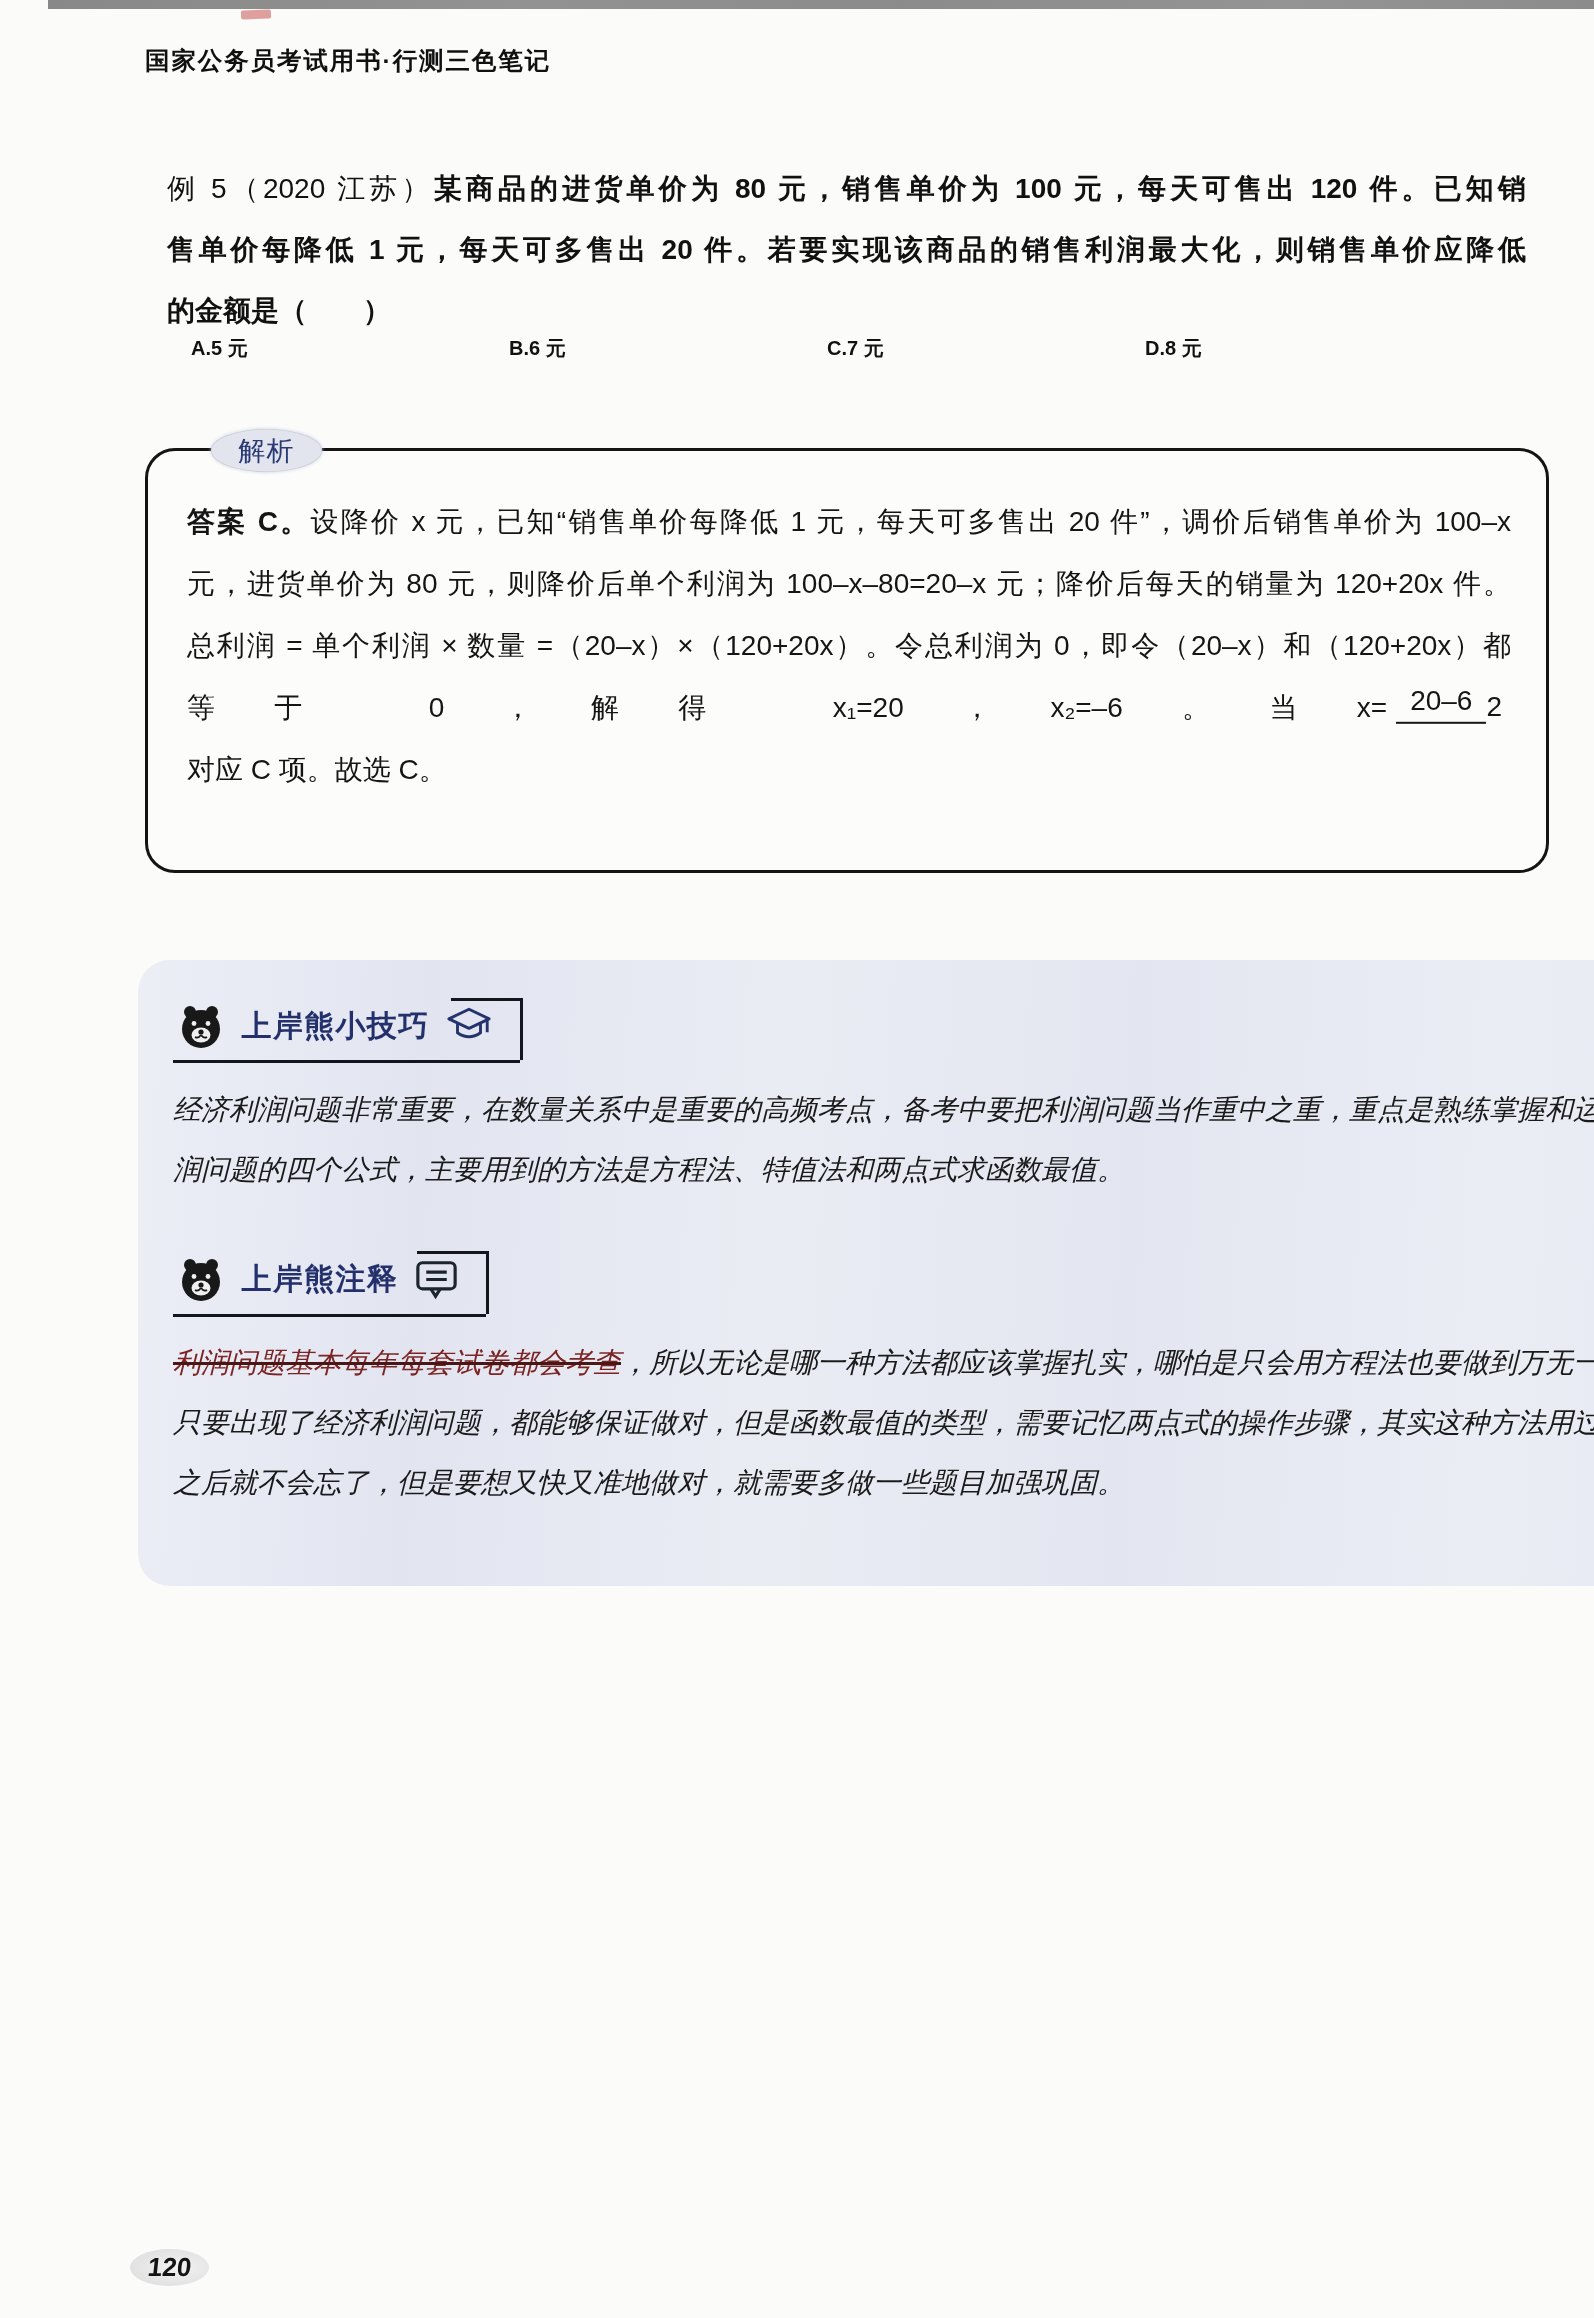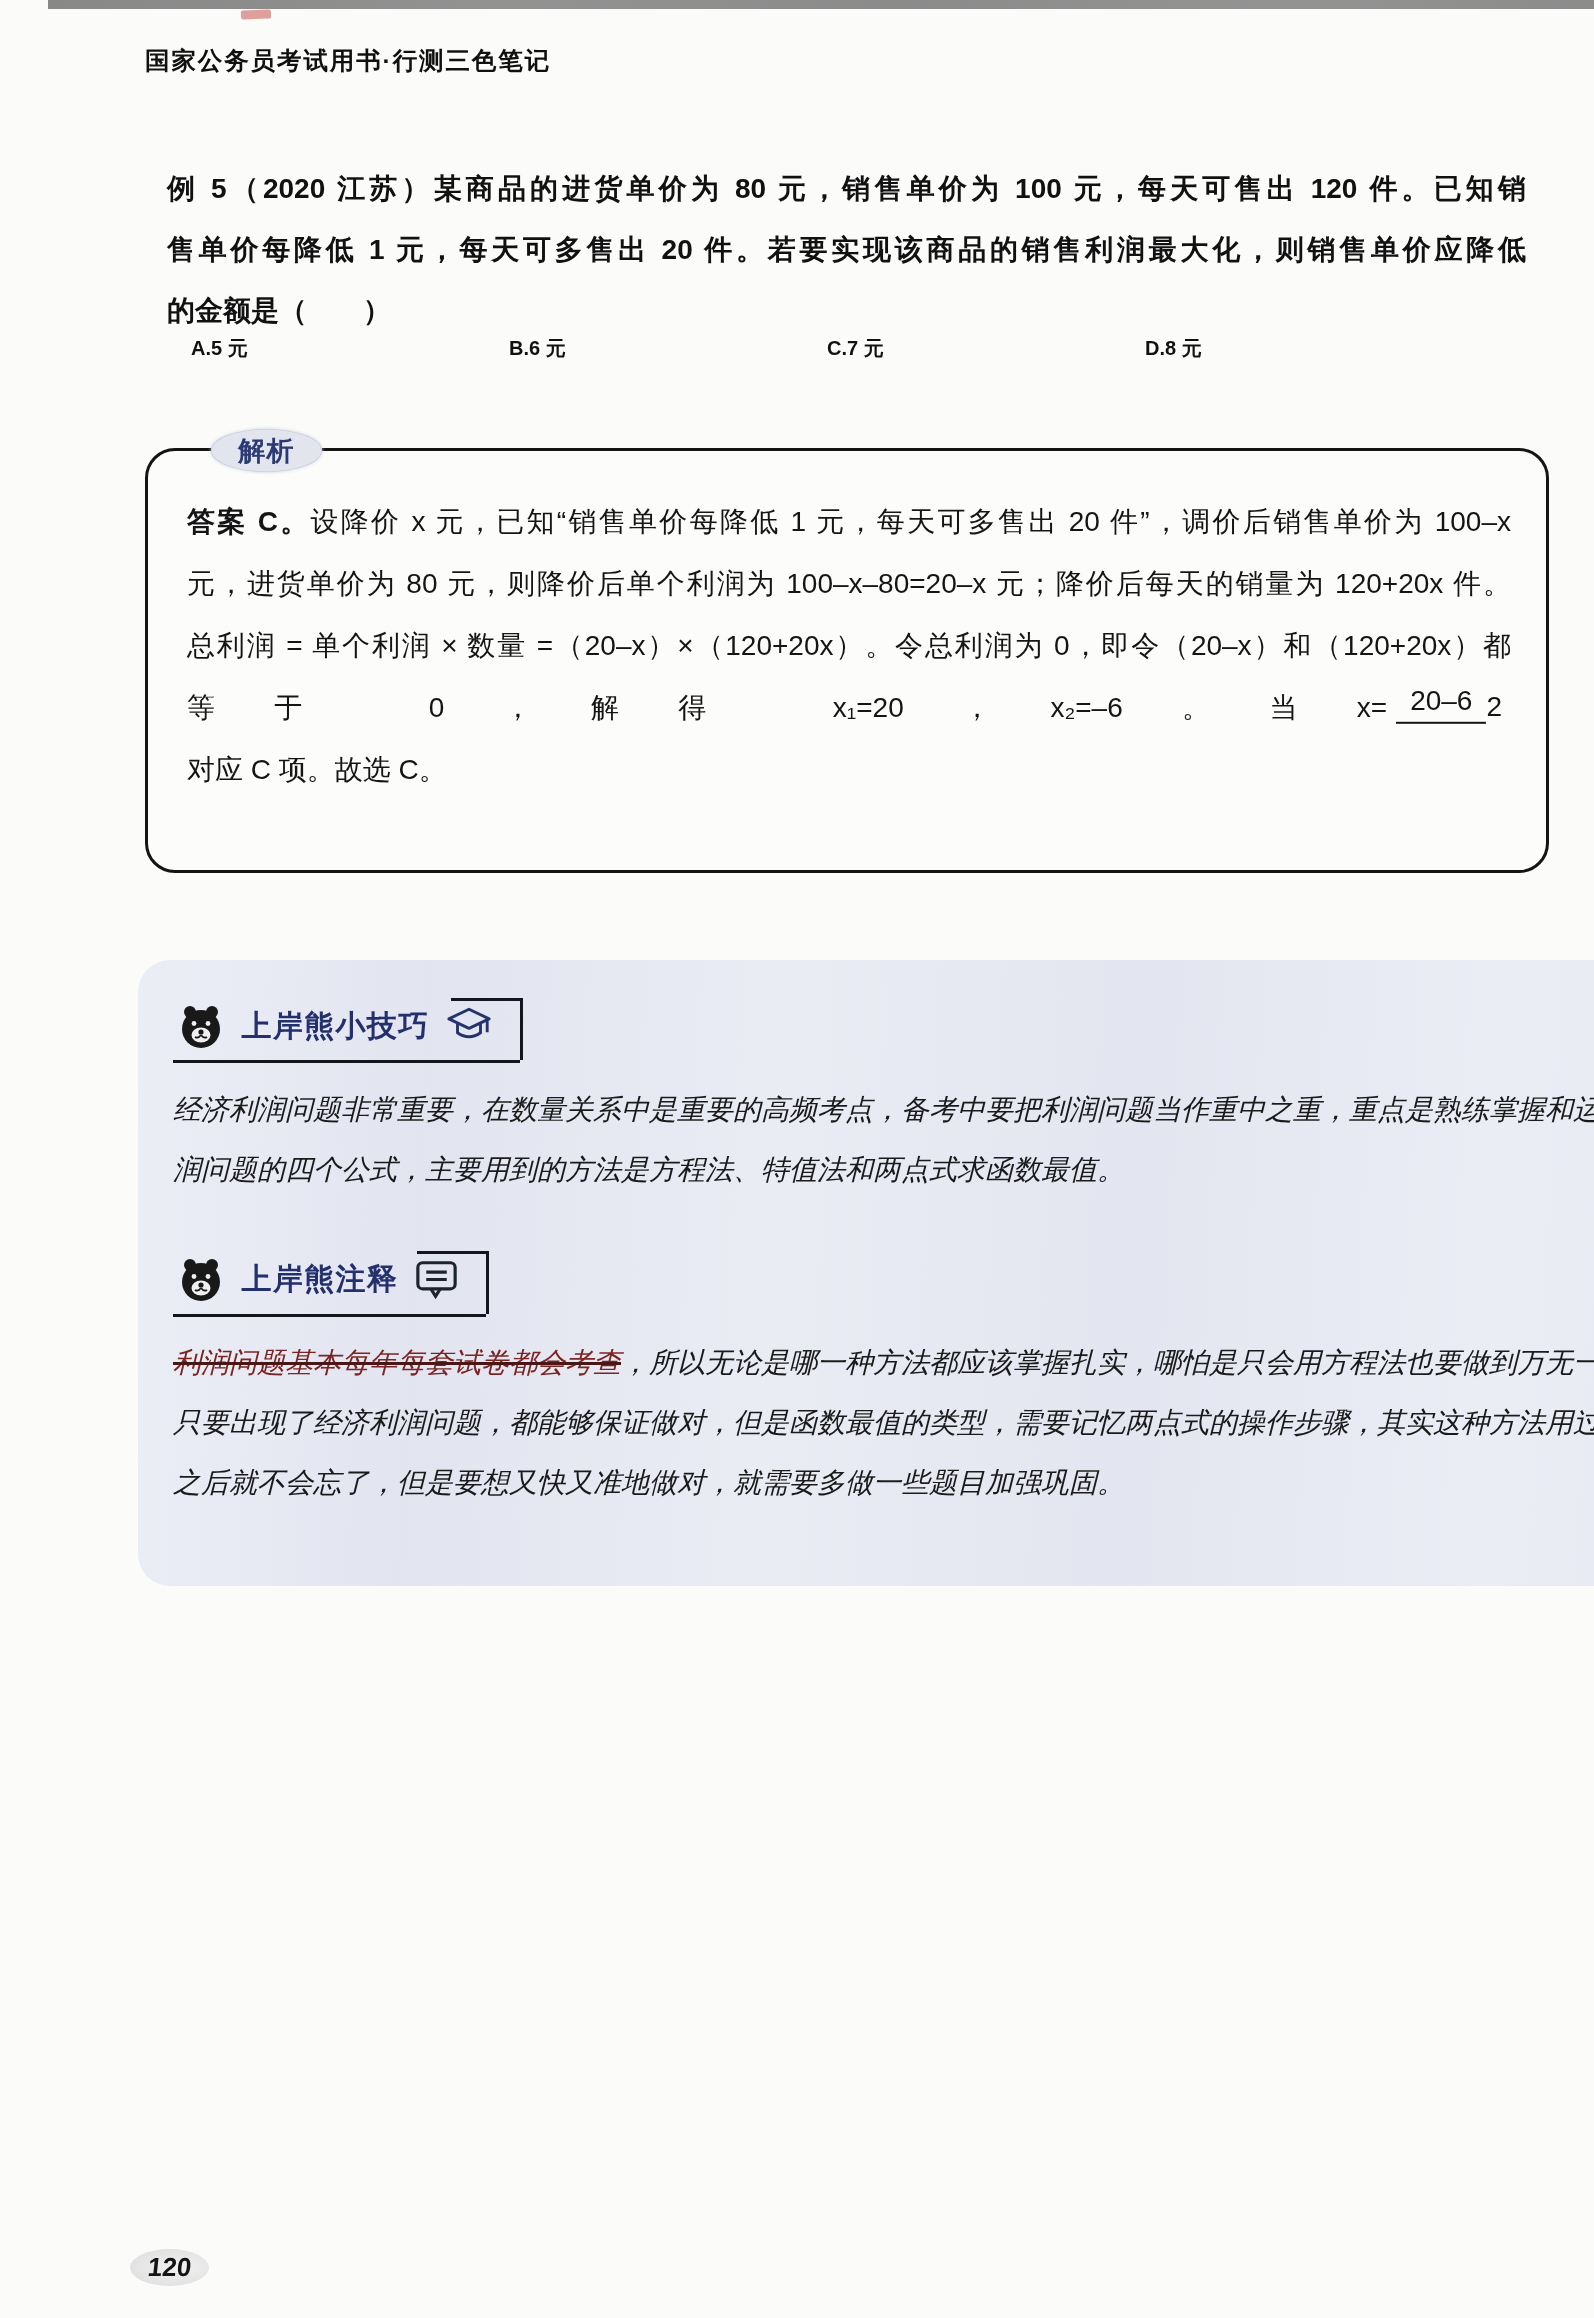--- a/index.html
+++ b/index.html
@@ -32,41 +32,41 @@
   .jline{
     text-align:justify;text-align-last:justify;
     white-space:normal;
   }
   .jlast{text-align-last:left;}
 
   .problem{
     position:absolute;left:119px;top:158px;width:1359px;
     font-size:28px;font-weight:700;line-height:61px;color:#111;
   }
-  .problem .tag{font-weight:700;}
+  .problem .tag{font-weight:400;}
 
   .options{
     position:absolute;left:143px;top:335px;width:1327px;
     display:flex;font-size:20px;font-weight:600;color:#111;
   }
   .option{width:318px;}
 
   
   .analysis-box{
     position:absolute;left:97px;top:448px;width:1404px;height:425px;
     border:3.2px solid #141414;border-radius:30px;
     background:#fcfcfb;box-sizing:border-box;
   }
   .analysis-label{
     position:absolute;left:63px;top:-22px;width:111px;height:43px;
     background:#e2e5ee;border-radius:50%;
     display:flex;align-items:center;justify-content:center;
     box-shadow:0 0 0 0.6px #c6cbd8 inset, 0 0 3.9px #c9cedb;
   }
-  .analysis-label span{font-size:27px;font-weight:700;color:#2b3a75;letter-spacing:1.3px;}
+  .analysis-label span{font-size:27px;font-weight:400;color:#2b3a75;letter-spacing:1.3px;}
   .analysis-body{
     padding:40px 35px 19.3px 39px;
     font-size:28px;line-height:62px;color:#151515;
   }
   .answer-bold{font-weight:700;}
   .frac{
     display:inline-flex;flex-direction:row;align-items:center;
     vertical-align:middle;margin:0 9px;transform:translateY(-5.2px);
     line-height:1.15;
   }

